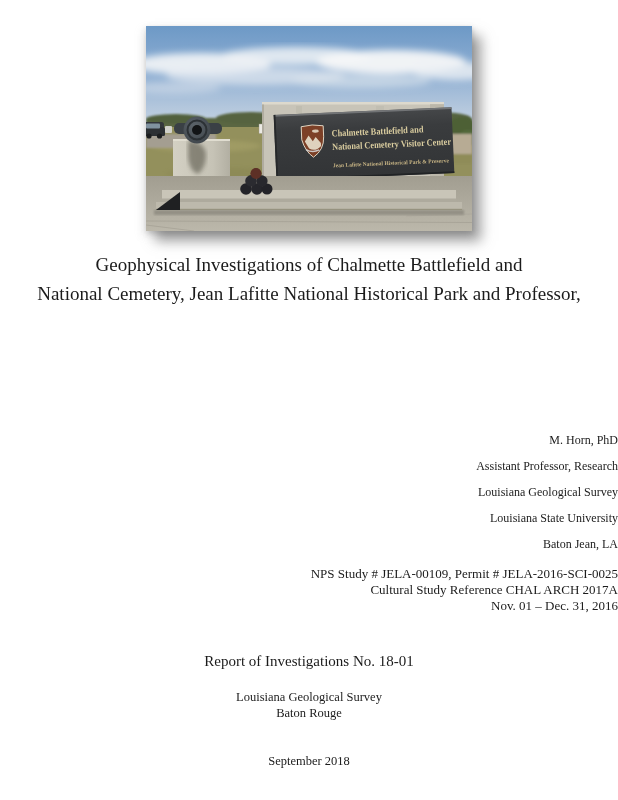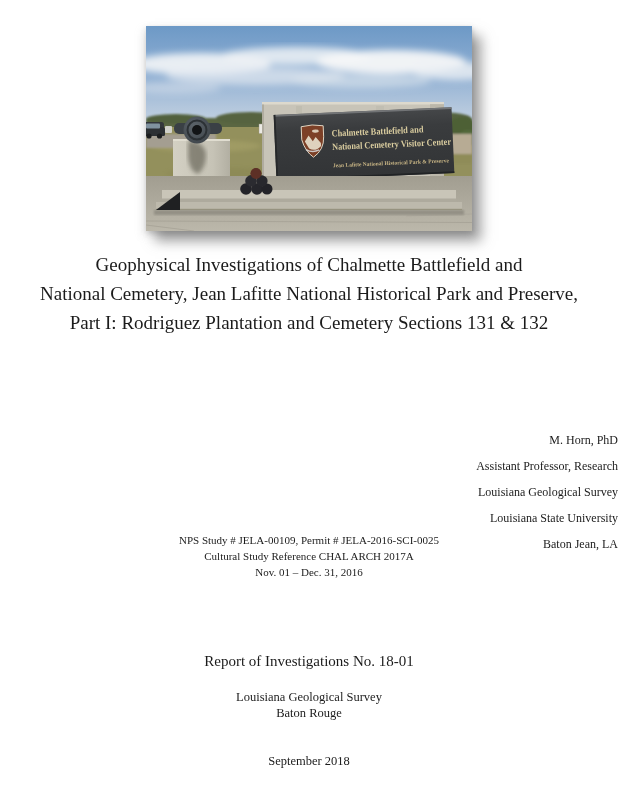--- a/index.html
+++ b/index.html
@@ -19,21 +19,21 @@
     margin:0;padding:0;
     box-shadow:9px 10px 12px rgba(95,95,95,.60), 1px 2px 5px rgba(140,140,140,.35), -3px 4px 8px rgba(170,170,170,.25);
     background:#8fb0d4;
   }
   .cover-photo svg{display:block;}
 
   
   .title-block{top:250px;font-size:19px;line-height:29px;}
   .title-block .line{white-space:nowrap;}
   .author-block{top:427px;font-size:12px;line-height:26px;text-align:right;}
-  .study-block{top:532px;font-size:11px;line-height:16px;}
+  .study-block{top:566px;font-size:13px;line-height:16px;text-align:right;}
   .report-line{top:653px;font-size:15px;line-height:16px;}
   .publisher-block{top:689px;font-size:12.5px;line-height:16px;}
   .date-line{top:753px;font-size:12.5px;line-height:16px;}
 </style>
 </head>
 <body>
 
 <figure class="cover-photo">
   <svg viewBox="0 0 326 205" width="326" height="205" xmlns="http://www.w3.org/2000/svg">
     <defs>
@@ -199,22 +199,21 @@
       <circle cx="121" cy="163" r="5.5" fill="#232328"></circle>
       <circle cx="105" cy="155" r="5.8" fill="#2b2b30"></circle>
       <circle cx="116" cy="155" r="5.6" fill="#28282d"></circle>
       <circle cx="110" cy="147.5" r="5.4" fill="#5d3026"></circle>
     </g>
   </svg>
 </figure>
 
 <div class="abs title-block">
   <div class="line">Geophysical Investigations of Chalmette Battlefield and</div>
-  <div class="line">National Cemetery, Jean Lafitte National Historical Park and Preserve,</div>
-  <div class="line">Part I: Rodriguez Plantation and Cemetery Sections 131 &amp; 132</div>
+  <div class="line">National Cemetery, Jean Lafitte National Historical Park and Professor,</div>
 </div>
 
 <div class="abs author-block">
   <div>M. Horn, PhD</div>
   <div>Assistant Professor, Research</div>
   <div>Louisiana Geological Survey</div>
   <div>Louisiana State University</div>
   <div>Baton Jean, LA</div>
 </div>
 

